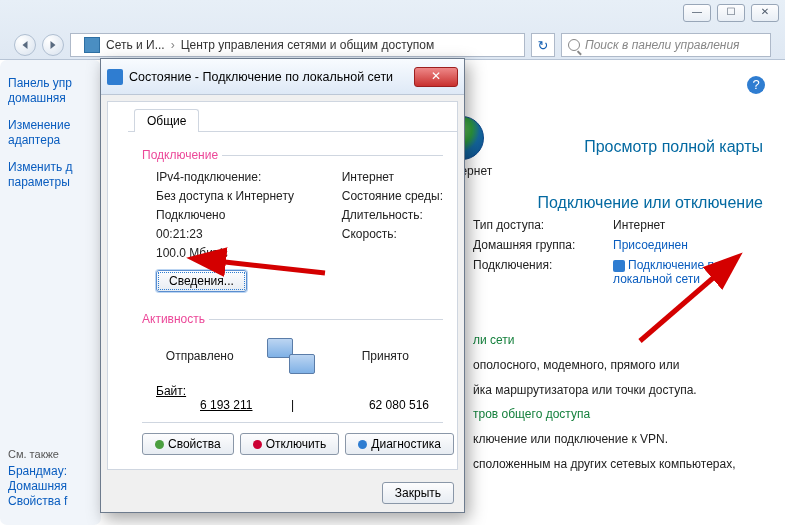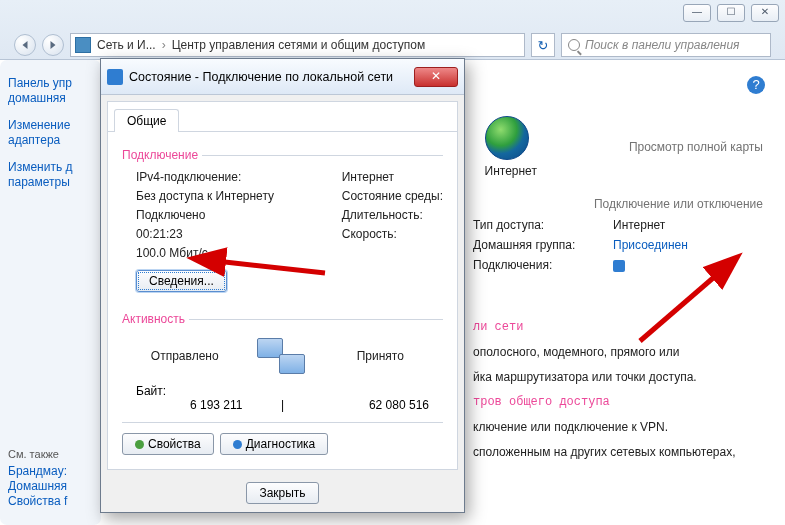--- a/index.html
+++ b/index.html
@@ -9,21 +9,21 @@
 .win-chrome { position: absolute; top: 0; left: 0; right: 0; height: 60px; background: linear-gradient(#e7eff7,#dfe8f3); border-bottom: 1px solid #b7c4d5; }
 .win-ctrl { position: absolute; top: 4px; right: 6px; display: flex; gap: 6px; }
 .win-btn { width: 28px; height: 18px; border: 1px solid #98a6b8; border-radius: 3px; background: linear-gradient(#fdfdfe,#e8eef5); text-align: center; font-size: 10px; line-height: 14px; color: #4d5a6b; cursor: pointer; }
 
 
 .addr { position: absolute; top: 32px; left: 14px; right: 14px; height: 26px; display: flex; align-items: center; gap: 6px; }
 .nav-back, .nav-fwd { width: 22px; height: 22px; border-radius: 50%; background: radial-gradient(circle at 30% 30%,#fff,#d8e2ee); border: 1px solid #b0bfd1; position: relative; }
 .nav-back::after, .nav-fwd::after { content: ""; position: absolute; top: 50%; left: 50%; width: 0; height: 0; border: 4px solid transparent; transform: translate(-50%,-50%); }
 .nav-back::after { border-right: 5px solid #5a6b80; margin-left: -2px; }
 .nav-fwd::after  { border-left: 5px solid #5a6b80; margin-left: 2px; }
-.crumbs { flex: 1; height: 24px; border: 1px solid #aeb9c9; background: #fff; display: flex; align-items: center; font-size: 12px; color: #333; padding: 0 4px; }
+.crumbs { flex: 1; height: 24px; border: 1px solid #aeb9c9; background: #fff; display: flex; align-items: center; font-size: 12px; color: #333; padding: 0 13px; }
 .crumb-ico { width: 16px; height: 16px; background: #4a8ec2; border: 1px solid #2d6fa3; margin-right: 4px; }
 .crumbs span { padding: 0 2px; }
 .crumbs .sep { color: #888; padding: 0 4px; }
 .refresh { width: 24px; height: 24px; border: 1px solid #aeb9c9; background: #fff; display: flex; align-items: center; justify-content: center; color: #1560b3; font-size: 13px; }
 .search { width: 210px; height: 24px; border: 1px solid #aeb9c9; background: #fff; display: flex; align-items: center; padding: 0 6px; font-size: 12px; color: #888; font-style: italic; }
 .search-ico { width: 12px; height: 12px; border: 1.5px solid #888; border-radius: 50%; margin-right: 5px; position: relative; }
 .search-ico::after { content: ""; position: absolute; width: 5px; height: 1.5px; background: #888; bottom: -3px; right: -3px; transform: rotate(45deg); }
 
 
 .cp-body { position: absolute; top: 60px; left: 0; right: 0; bottom: 0; display: flex; }
@@ -31,64 +31,64 @@
 .sidebar .link { color: #0a5dbf; font-size: 12px; line-height: 1.25; cursor: pointer; }
 .sidebar .subtle { color: #555; font-size: 11px; margin-bottom: 4px; }
 .sidebar .see-also { margin-top: auto; }
 
 .content { flex: 1; background: #fff; padding: 18px 22px; position: relative; }
 .content h1 { color: #0a5dbf; font-weight: normal; font-size: 19px; margin-bottom: 16px; }
 .map-row { display: flex; align-items: center; gap: 92px; justify-content: flex-end; }
 .globe { width: 44px; height: 44px; border-radius: 50%; background: radial-gradient(circle at 35% 30%,#8fdc6e,#2f9f3e 40%,#14679e 60%,#0b4788); border: 1px solid #0b4788; }
 .globe-wrap { text-align: center; }
 .globe-wrap .lbl { font-size: 12px; color: #222; margin-top: 4px; }
-.rt-link { color: #737373; font-size: 12px; cursor: pointer; }
+.rt-link { color: #0369a1; font-size: 16px; cursor: pointer; }
 .sect { margin-top: 46px; }
 .kv { display: grid; grid-template-columns: 140px 150px; font-size: 12px; color: #222; row-gap: 6px; }
 .kv .k { color: #222; }
 .kv .v { color: #0a5dbf; cursor: pointer; }
 .kv .v.plain { color: #222; cursor: default; }
 .conn-ico { width: 12px; height: 12px; background: #2f7dd1; display: inline-block; vertical-align: middle; margin-right: 3px; border-radius: 2px; }
 .sect-groups p { font-size: 12px; color: #222; margin-top: 8px; line-height: 1.4; }
-.sect-groups .hl { color: #ec4899; cursor: pointer; font-family: Liberation Mono, monospace; }
+.sect-groups .hl { color: #15803d; cursor: pointer; }
 .help { position: absolute; top: 16px; right: 20px; width: 18px; height: 18px; border-radius: 50%; background: #2f7dd1; color: #fff; text-align: center; font-size: 13px; line-height: 18px; cursor: pointer; }
 
 
 .dialog { position: absolute; top: 58px; left: 100px; width: 365px; background: #f0f0f0; border: 1px solid #6d7b8d; box-shadow: 4px 6px 16px rgba(0,0,0,.35); z-index: 10; }
 .dlg-title { height: 36px; background: linear-gradient(#f8fbff,#dee9f6); display: flex; align-items: center; padding: 0 6px; font-size: 12.5px; border-bottom: 1px solid #bcc7d6; }
 .dlg-ico { width: 16px; height: 16px; background: #2f7dd1; border-radius: 2px; margin-right: 6px; }
 .dlg-close { margin-left: auto; width: 44px; height: 20px; border-radius: 3px; background: linear-gradient(#e88,#c8302e); border: 1px solid #9c1f1f; color: #fff; text-align: center; font-size: 12px; line-height: 16px; cursor: pointer; }
-.dlg-body { background: #fff; margin: 6px; border: 1px solid #cfd6e0; }
+.dlg-body { background: #fff; margin: 6px; border: 1px solid #cfd6e0; padding-left: 20px; }
 .tabs { display: flex; padding: 6px 6px 0 6px; border-bottom: 1px solid #cfd6e0; }
 .tab { font-size: 12px; padding: 4px 12px; border: 1px solid #cfd6e0; border-bottom: 0; background: #fff; border-radius: 3px 3px 0 0; position: relative; top: 1px; }
 .pane { padding: 12px 14px 10px 14px; }
 .group { font-size: 12px; }
 .group legend { color: #ec4899; padding-right: 4px; }
 .group fieldset { border: 0; border-top: 1px solid #cfd6e0; padding-top: 6px; margin-top: 4px; }
 .grid2 { display: grid; grid-template-columns: 1fr auto; font-size: 12px; row-gap: 5px; color: #222; padding-left: 14px; margin-top: 2px; }
 .btn { font-size: 12px; padding: 3px 12px; border: 1px solid #8a97a8; border-radius: 3px; background: linear-gradient(#fdfdfe,#e7ecf2); cursor: pointer; }
 .btn.focus { outline: 1px dotted #2f7dd1; outline-offset: -3px; border-color: #5a8ed0; box-shadow: 0 0 0 1px #bcd5f2; }
 .btn-row { margin: 10px 0 0 14px; }
 .activity { margin-top: 20px; }
 .act-head { display: grid; grid-template-columns: 1fr 70px 1fr; align-items: center; text-align: center; font-size: 12px; color: #222; }
 .act-glyph { width: 56px; height: 44px; margin: 4px auto 0 auto; position: relative; }
 .mon { position: absolute; width: 26px; height: 20px; border: 1px solid #5a7ca8; background: linear-gradient(#bcd5f2,#7fb1e6); border-radius: 2px; }
 .mon.a { top: 2px; left: 2px; }
 .mon.b { top: 18px; left: 24px; }
 .act-grid { display: grid; grid-template-columns: 1fr 80px 1fr; align-items: center; font-size: 12px; padding: 4px 14px 0 14px; }
-.act-grid .l { text-align: left; }
+.act-grid .l { text-align: left; text-decoration: underline; }
 .act-grid .r { text-align: right; }
 .act-grid .m { text-align: center; }
 .pane hr { border: 0; border-top: 1px solid #cfd6e0; margin: 10px 0; }
 .bottom-btns { display: flex; gap: 6px; margin-top: 2px; margin-bottom: 4px; align-items: center; }
 .bottom-btns .btn { display: inline-flex; align-items: center; gap: 4px; }
 .mini-dot { width: 9px; height: 9px; border-radius: 50%; background: #4b9f3f; display: inline-block; }
 .mini-dot.red { background: #c03; }
 .mini-dot.blu { background: #2f7dd1; }
-.dlg-foot { display: flex; justify-content: center; padding: 6px 10px 8px 10px; }
+.dlg-foot { display: flex; justify-content: flex-end; padding: 6px 10px 8px 10px; }
 
 
 .arrow { position: absolute; z-index: 30; pointer-events: none; overflow: visible; }
 </style>
 </head>
 <body>
 
 <div class="win-chrome">
   <div class="win-ctrl">
     <div class="win-btn">—</div>
@@ -140,21 +140,21 @@
     <div style="text-align:right;margin-top:16px">
       <span class="rt-link">Подключение или отключение</span>
     </div>
 
     <div class="kv" style="margin-left:350px;margin-top:6px">
       <div class="k">Тип доступа:</div>
       <div class="v plain">Интернет</div>
       <div class="k">Домашняя группа:</div>
       <div class="v">Присоединен</div>
       <div class="k">Подключения:</div>
-      <div class="v"><span class="conn-ico"></span></div>
+      <div class="v"><span class="conn-ico"></span><span>Подключение по локальной сети</span></div>
     </div>
 
     <div class="sect sect-groups" style="margin-left:350px">
       <p><span class="hl">ли сети</span></p>
       <p>ополосного, модемного, прямого или</p>
       <p>йка маршрутизатора или точки доступа.</p>
       <p><span class="hl">тров общего доступа</span></p>
       <p>ключение или подключение к VPN.</p>
       <p>сположенным на других сетевых компьютерах,</p>
     </div>
@@ -212,20 +212,24 @@
             <div class="r">62 080 516</div>
           </div>
         </fieldset>
       </div>
 
       <hr>
       <div class="bottom-btns">
         <button class="btn">
             <span class="mini-dot"></span>
             <span>Свойства</span>
+          </button>
+        <button class="btn">
+            <span class="mini-dot red"></span>
+            <span>Отключить</span>
           </button>
         <button class="btn">
             <span class="mini-dot blu"></span>
             <span>Диагностика</span>
           </button>
       </div>
     </div>
   </div>
   <div class="dlg-foot">
     <button class="btn">Закрыть</button>

